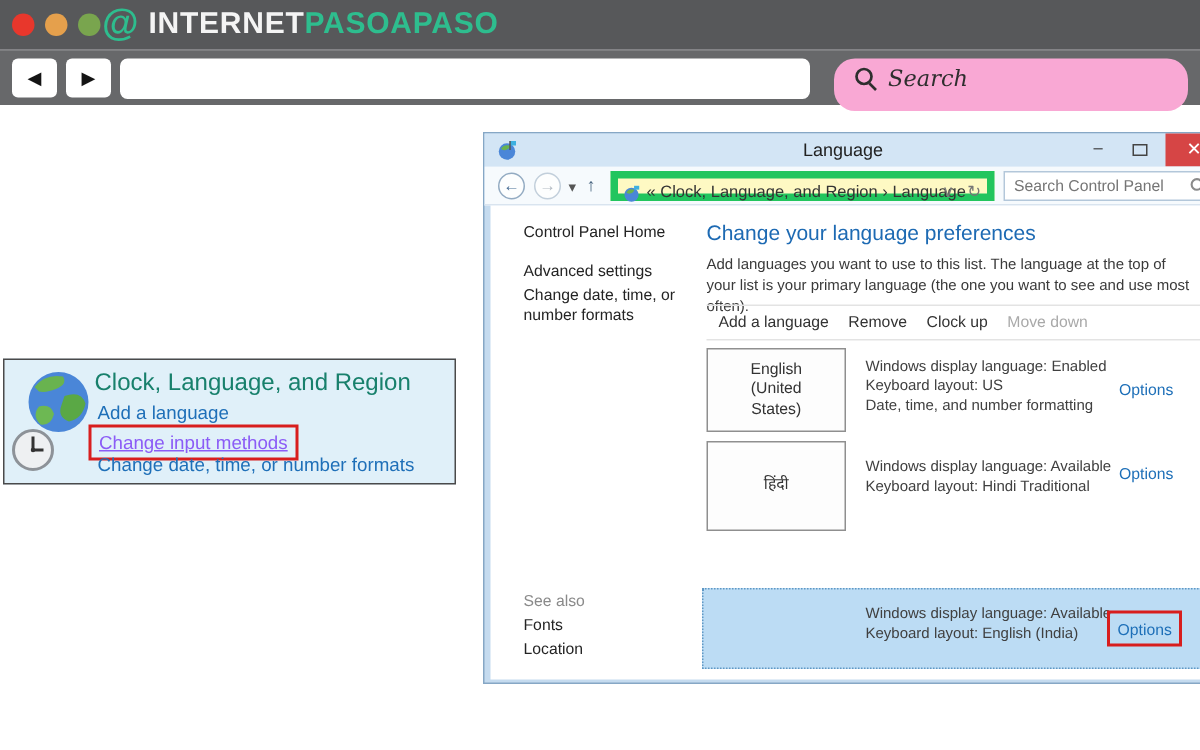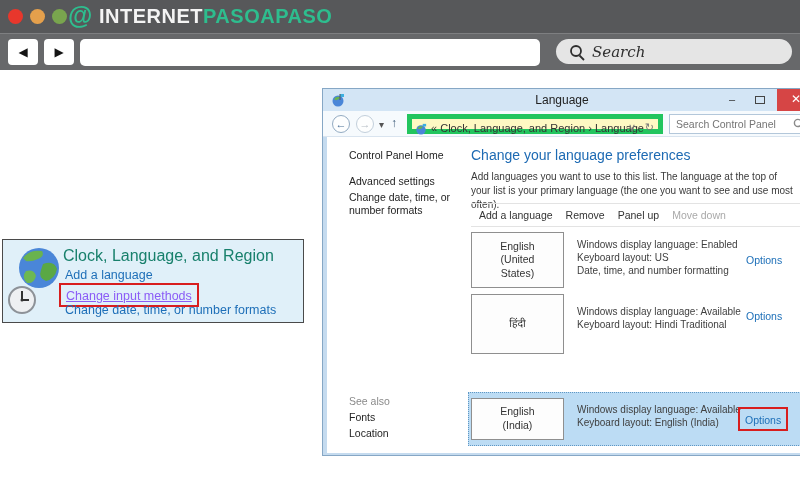--- a/index.html
+++ b/index.html
@@ -11,21 +11,21 @@
   .topbar { left:0; top:0; width:800px; height:33px; background:#57585a; }
   .dot { width:15px; height:15px; border-radius:50%; top:9px; }
   .brand-at { left:68px; top:1px; font-size:25px; font-weight:bold; color:#2ebd8e; }
   .brand-text { left:99px; top:5px; font-size:20px; font-weight:bold; letter-spacing:.5px; }
   .brand-w1 { color:#f4f4f4; }
   .brand-w2 { color:#2ebd8e; }
   .navbar { left:0; top:33px; width:800px; height:37px; background:#67686a; border-top:1px solid #7e7f81; }
   .navbtn { width:30px; height:26px; top:5px; background:#fff; border-radius:4px;
             color:#141414; font-size:12px; text-align:center; line-height:26px; }
   .addressbar { left:80px; top:5px; width:460px; height:27px; background:#fff; border-radius:5px; border:none; outline:none; padding:0 8px; font-size:13px; }
-  .searchpill { left:556px; top:5px; width:236px; height:25px; background:#e5e5e5; border-radius:14px; }
+  .searchpill { left:556px; top:5px; width:236px; height:35px; background:#f9a8d4; border-radius:14px; }
   .searchpill-text { left:36px; top:4px; font-size:15px; color:#2e2e2e;
                      font-family:"DejaVu Serif", serif; font-style:italic; }
 
   
   .catpanel { left:2px; top:239px; width:302px; height:84px; background:#e0f0f9; border:1px solid #4a4a4a; }
   .cat-title { left:60px; top:7px; font-size:16px; color:#18806c; }
   .cat-link { left:62px; font-size:12.5px; color:#1e6fb8; cursor:pointer; }
   .cat-link-box { left:56px; top:43px; border:2px solid #d81e1e; padding:1px 5px; }
   .cat-link-box span { text-decoration:underline; font-size:12.5px; color:#8b5cf6; }
 
@@ -169,41 +169,40 @@
     <div class="abs side-head" style="top:258px">See also</div>
     <div class="abs side-link" style="top:274px">Fonts</div>
     <div class="abs side-link" style="top:290px">Location</div>
 
     <div class="abs main-head">Change your language preferences</div>
     <div class="abs main-desc">Add languages you want to use to this list. The language at the top of your list is your primary language (the one you want to see and use most often).</div>
 
     <div class="abs list-toolbar">
       <span class="tb-item">Add a language</span>
       <span class="tb-item">Remove</span>
-      <span class="tb-item">Panel up</span>
+      <span class="tb-item">Clock up</span>
       <span class="tb-item disabled">Move down</span>
     </div>
 
     <div class="abs langbox" style="top:95px;height:56px">English (United States)</div>
     <div class="abs det" style="top:101px">
       <div>Windows display language: Enabled</div>
       <div>Keyboard layout: US</div>
       <div>Date, time, and number formatting</div>
     </div>
     <div class="abs opt" style="top:117px">Options</div>
 
     <div class="abs langbox" style="top:157px;height:60px">हिंदी</div>
     <div class="abs det" style="top:168px">
       <div>Windows display language: Available</div>
       <div>Keyboard layout: Hindi Traditional</div>
     </div>
     <div class="abs opt" style="top:173px">Options</div>
 
     <div class="abs selrow"></div>
-    <div class="abs langbox" style="top:261px;height:42px;background:#fdfdfd">English (India)</div>
     <div class="abs det" style="top:266px">
       <div>Windows display language: Available</div>
       <div>Keyboard layout: English (India)</div>
     </div>
     <div class="abs optbox">
       <span>Options</span>
     </div>
 
   </div>
 </div>

